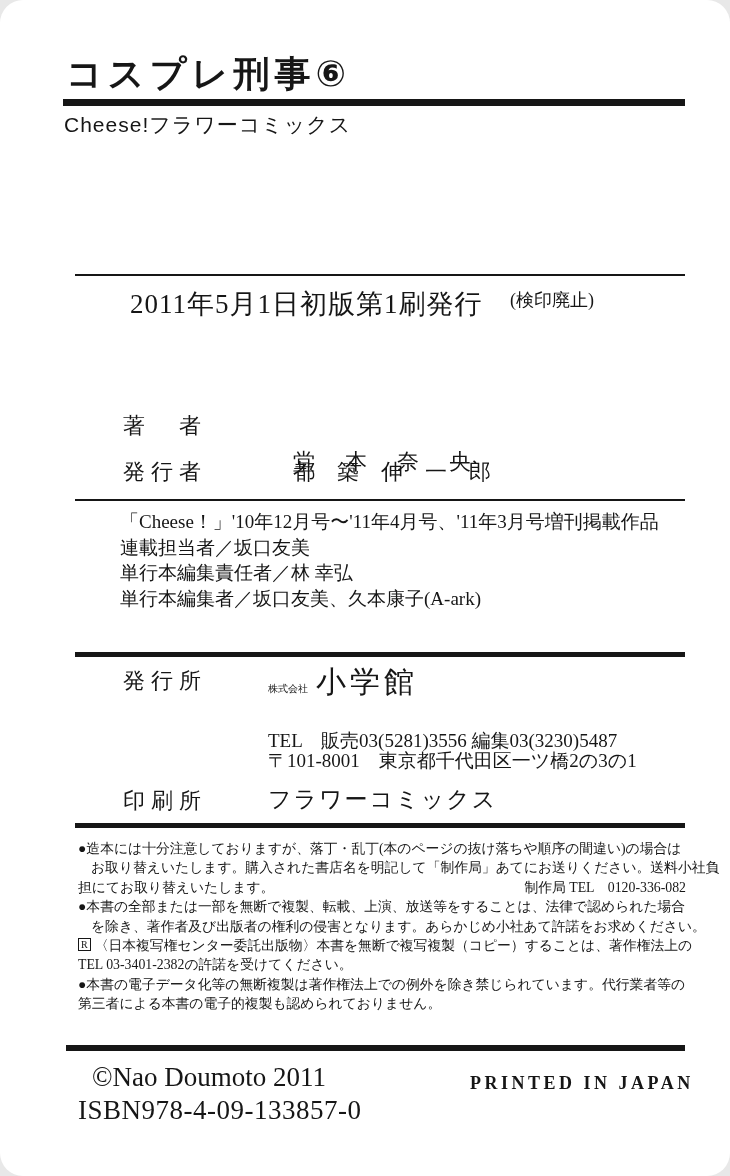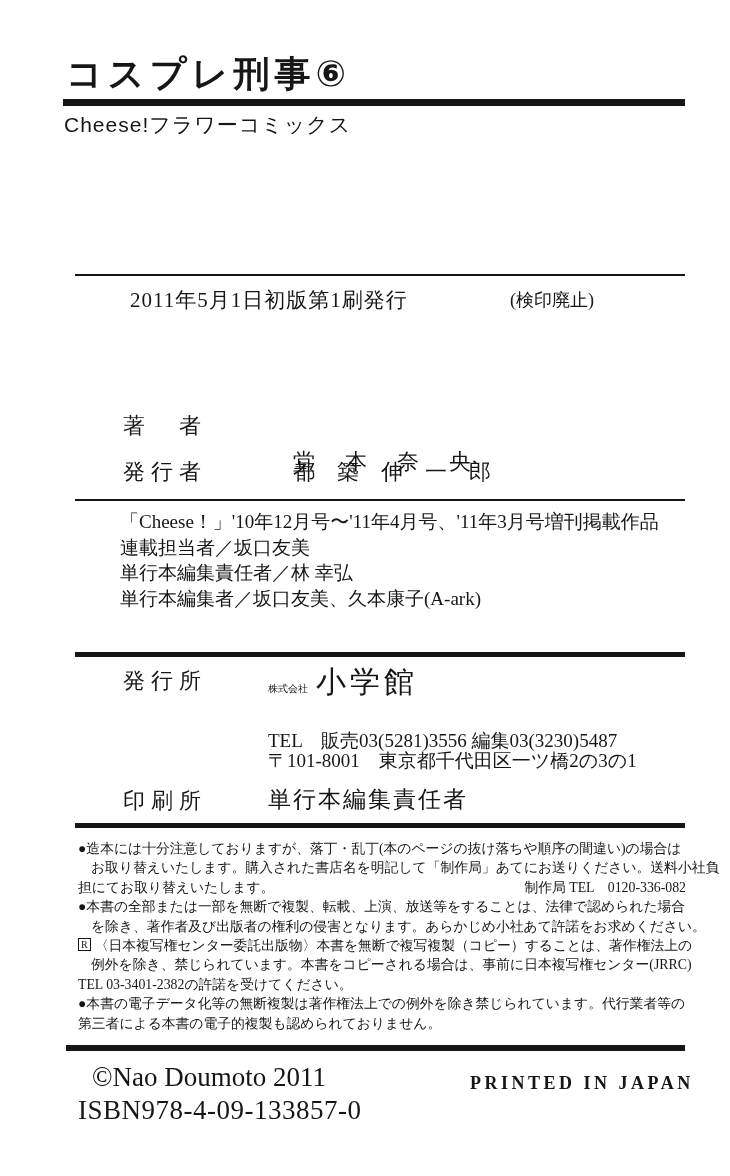--- a/index.html
+++ b/index.html
@@ -1,35 +1,36 @@
 <!DOCTYPE html>
 <html><head>
 <meta charset="utf-8">
 <style>
   html,body { margin:0; padding:0; background:#e8e8e8; }
   .page {
     position:relative; width:730px; height:1176px; margin:0 auto;
     background:#ffffff; color:#161616; overflow:hidden;
     font-family:"Liberation Serif","DejaVu Serif",serif;
+    border-radius:23px;
   }
   .abs { position:absolute; white-space:nowrap; }
   .rule { position:absolute; background:#161616; }
 
   .book-title {
     left:66px; top:50px; font-family:"Liberation Sans","DejaVu Sans",sans-serif;
     font-weight:bold; font-size:36px; letter-spacing:5px;
   }
   .rule-title { left:63px; top:99px; width:622px; height:7px; }
   .series {
     left:64px; top:111px; font-family:"Liberation Sans","DejaVu Sans",sans-serif;
     font-size:21px; letter-spacing:1px;
   }
 
   .rule-thin-a { left:75px; top:274px; width:610px; height:2px; }
-  .edition { left:130px; top:286px; font-size:21px; letter-spacing:1px; }
+  .edition { left:130px; top:286px; font-size:27px; letter-spacing:1px; }
   .seal-note { left:510px; top:288px; font-size:18px; }
 
   .cred-label { font-size:22px; letter-spacing:6px; }
   .cred-row1 { top:411px; }
   .cred-row2 { top:457px; }
   .cred-label-col { left:123px; }
   .cred-name-col { left:293px; font-size:22px; }
   .ls-name4 { letter-spacing:30px;margin-top:36px; }
   .ls-name5 { letter-spacing:22px; }
 
@@ -89,36 +90,35 @@
   </div>
 
   <div class="rule rule-thick-a"></div>
   <div class="abs cred-label office-label">発行所</div>
   <div class="abs company">
     <span class="co-prefix">株式会社</span><span class="co-name">小学館</span>
   </div>
   <div class="abs address">〒101-8001　東京都千代田区一ツ橋2の3の1</div>
   <div class="abs tel">TEL　販売03(5281)3556 編集03(3230)5487</div>
   <div class="abs cred-label printer-label">印刷所</div>
-  <div class="abs printer-name">単行本編集責任者</div>
+  <div class="abs printer-name">フラワーコミックス</div>
   <div class="rule rule-thick-b"></div>
 
   <div class="legal">
     <div class="ln">●造本には十分注意しておりますが、落丁・乱丁(本のページの抜け落ちや順序の間違い)の場合は</div>
     <div class="ln indent">お取り替えいたします。購入された書店名を明記して「制作局」あてにお送りください。送料小社負</div>
     <div class="ln split">
       <span>担にてお取り替えいたします。</span>
       <span>制作局 TEL　0120-336-082</span>
     </div>
     <div class="ln">●本書の全部または一部を無断で複製、転載、上演、放送等をすることは、法律で認められた場合</div>
     <div class="ln indent">を除き、著作者及び出版者の権利の侵害となります。あらかじめ小社あて許諾をお求めください。</div>
     <div class="ln">
       <span class="rmark">R</span><span>〈日本複写権センター委託出版物〉本書を無断で複写複製（コピー）することは、著作権法上の</span>
     </div>
-    <div class="ln indent">例外を除き、禁じられています。本書をコピーされる場合は、事前に日本複写権センター(JRRC)</div>
     <div class="ln">TEL 03-3401-2382の許諾を受けてください。</div>
     <div class="ln">●本書の電子データ化等の無断複製は著作権法上での例外を除き禁じられています。代行業者等の</div>
     <div class="ln">第三者による本書の電子的複製も認められておりません。</div>
   </div>
 
   <div class="rule rule-thick-c"></div>
   <div class="abs copyright">©Nao Doumoto 2011</div>
   <div class="abs printed">PRINTED IN JAPAN</div>
   <div class="abs isbn">ISBN978-4-09-133857-0</div>
 

